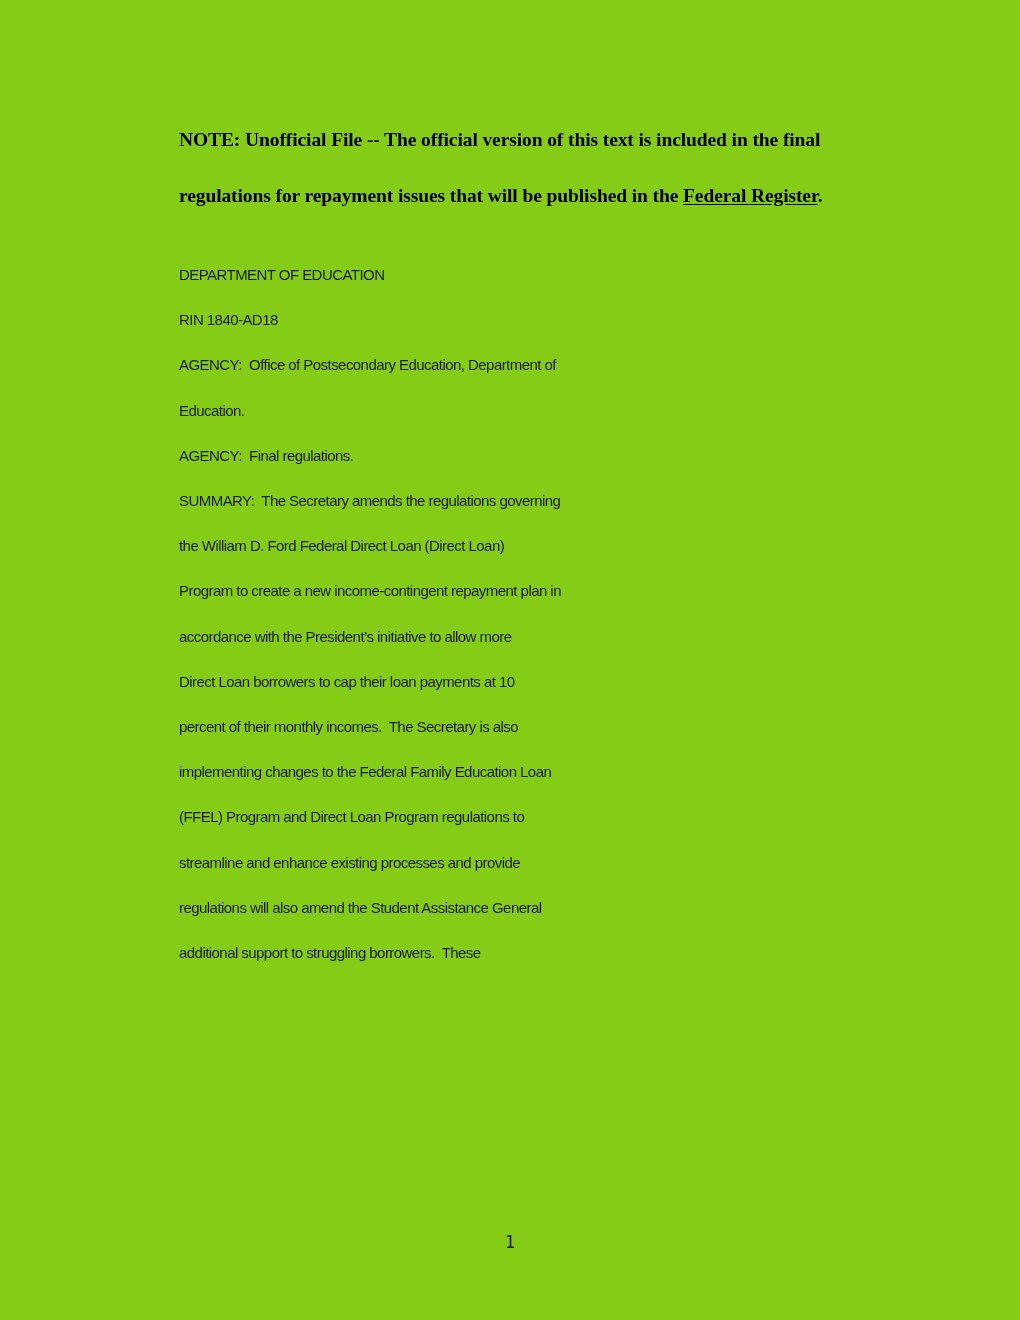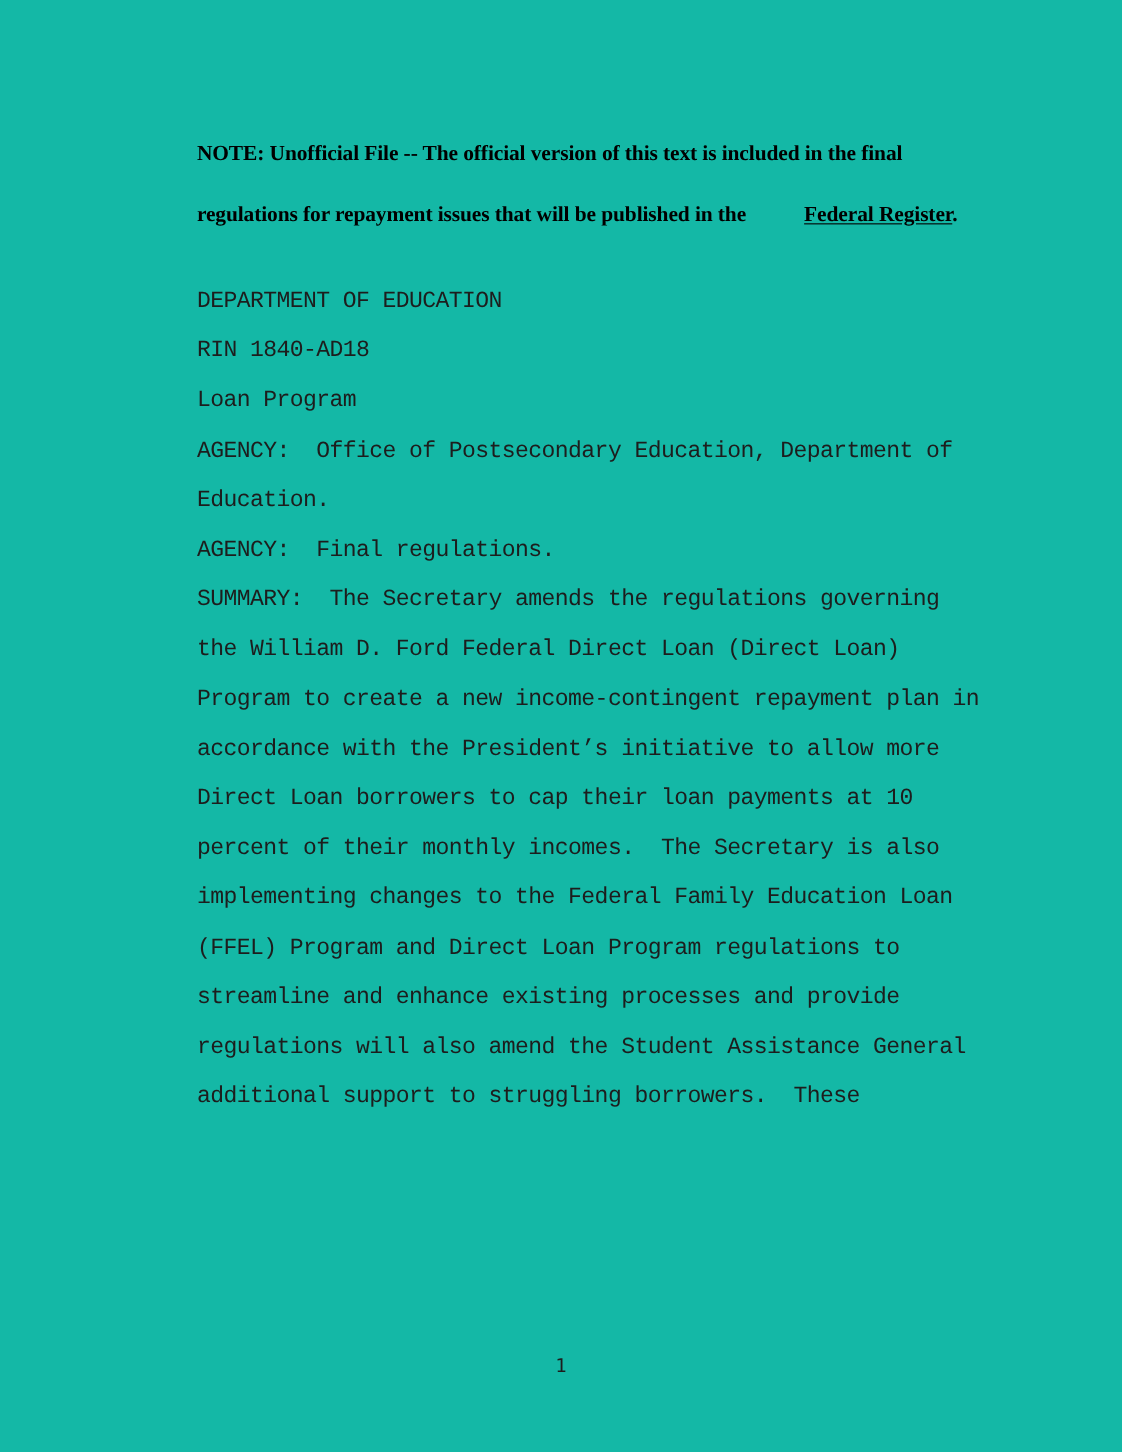--- a/index.html
+++ b/index.html
@@ -6,21 +6,21 @@
   html, body {
     margin: 0;
     padding: 0;
     background: #ffffff;
   }
 
   .page {
     position: relative;
     width: 1020px;
     height: 1320px;
-    background: #14b8a6;
+    background: #84cc16;
     overflow: hidden;
     box-sizing: border-box;
   }
 
   
   .note-block {
     position: absolute;
     left: 179px;
     top: 112px;
     width: 700px;
@@ -32,34 +32,33 @@
     font-size: 19.5px;
     line-height: 56px;
     color: #000000;
     white-space: nowrap;
     letter-spacing: -0.1px;
   }
 
   .underline {
     text-decoration: underline;
     text-underline-offset: 2px;
-    margin-left: 48px;
   }
 
   
   .body-block {
     position: absolute;
     left: 179px;
     top: 252px;
     width: 760px;
   }
 
   .body-line {
-    font-family: Liberation Mono, monospace;
-    font-size: 21px;
+    font-family: Liberation Sans, sans-serif;
+    font-size: 15px;
     line-height: 45.2px;
     color: #1d1d1d;
     white-space: pre;
     letter-spacing: -0.55px;
   }
 
   
   .page-number {
     position: absolute;
     left: 0;
@@ -81,21 +80,20 @@
       <span>NOTE:  Unofficial File -- The official version of this text is included in the final</span>
     </div>
     <div class="note-line">
       <span>regulations for repayment issues that will be published in the </span><span class="underline">Federal Register</span><span>.</span>
     </div>
   </div>
 
   <div class="body-block">
     <div class="body-line">DEPARTMENT OF EDUCATION</div>
     <div class="body-line">RIN 1840-AD18</div>
-    <div class="body-line">Loan Program</div>
     <div class="body-line">AGENCY:  Office of Postsecondary Education, Department of</div>
     <div class="body-line">Education.</div>
     <div class="body-line">AGENCY:  Final regulations.</div>
     <div class="body-line">SUMMARY:  The Secretary amends the regulations governing</div>
     <div class="body-line">the William D. Ford Federal Direct Loan (Direct Loan)</div>
     <div class="body-line">Program to create a new income-contingent repayment plan in</div>
     <div class="body-line">accordance with the President’s initiative to allow more</div>
     <div class="body-line">Direct Loan borrowers to cap their loan payments at 10</div>
     <div class="body-line">percent of their monthly incomes.  The Secretary is also</div>
     <div class="body-line">implementing changes to the Federal Family Education Loan</div>

